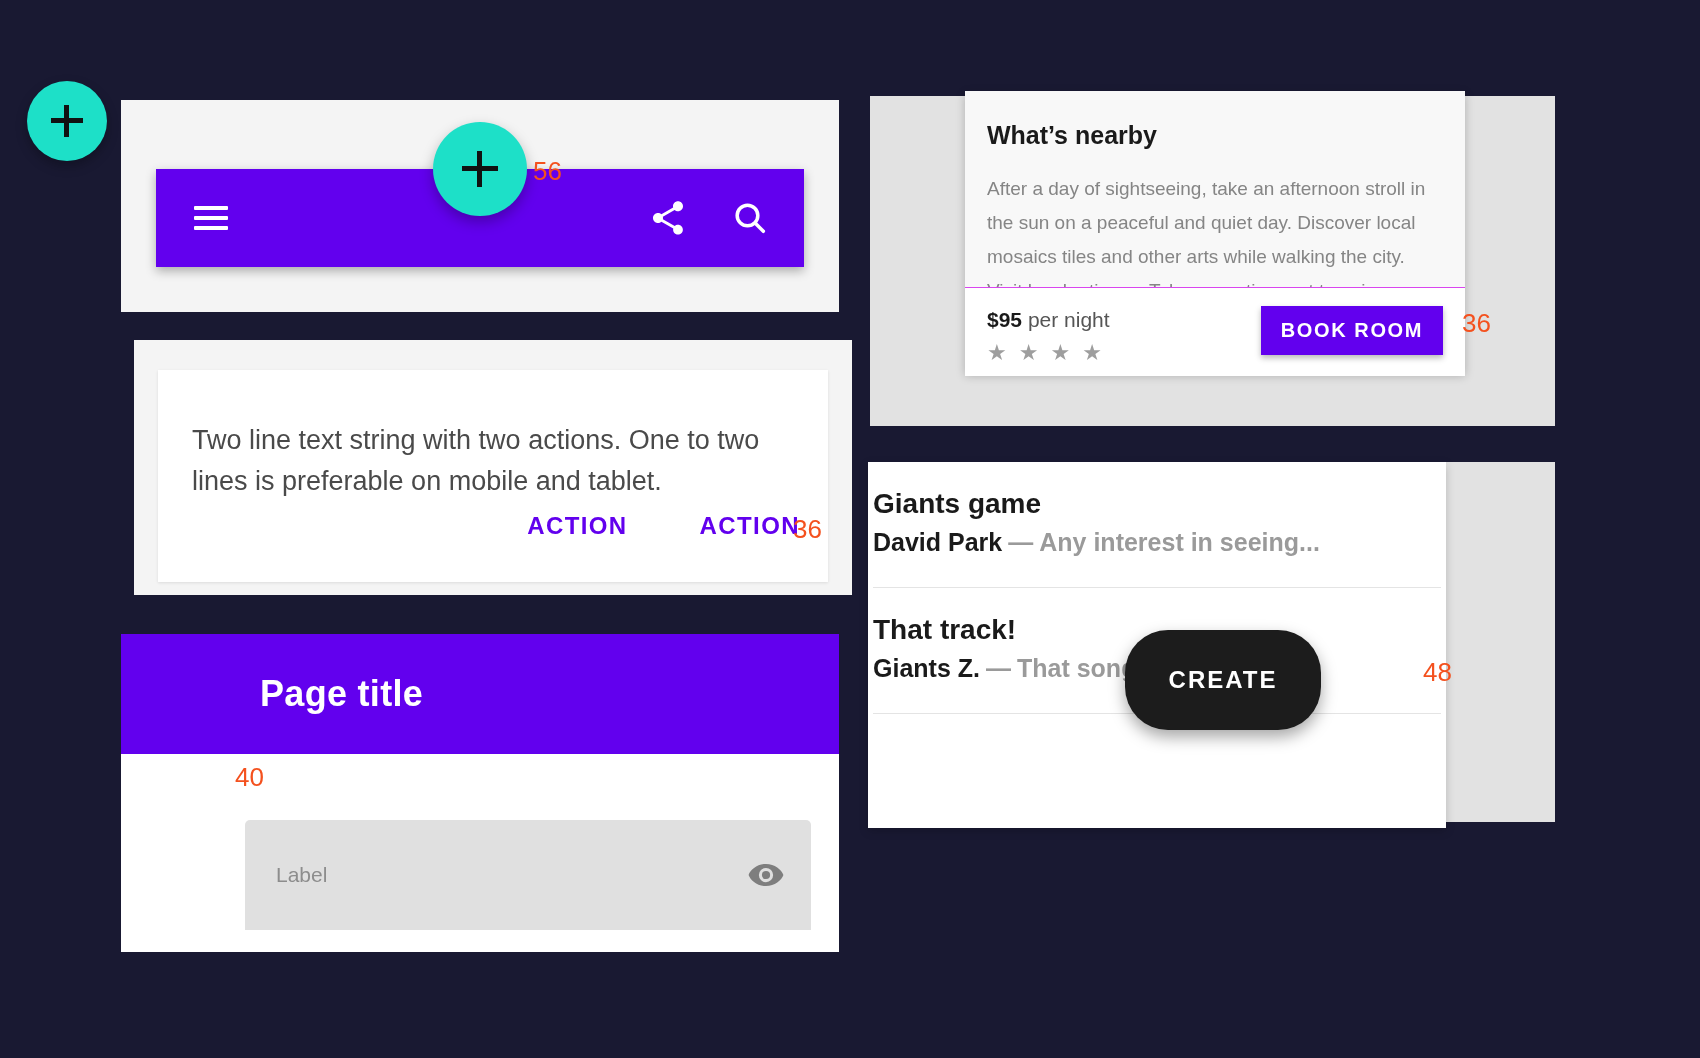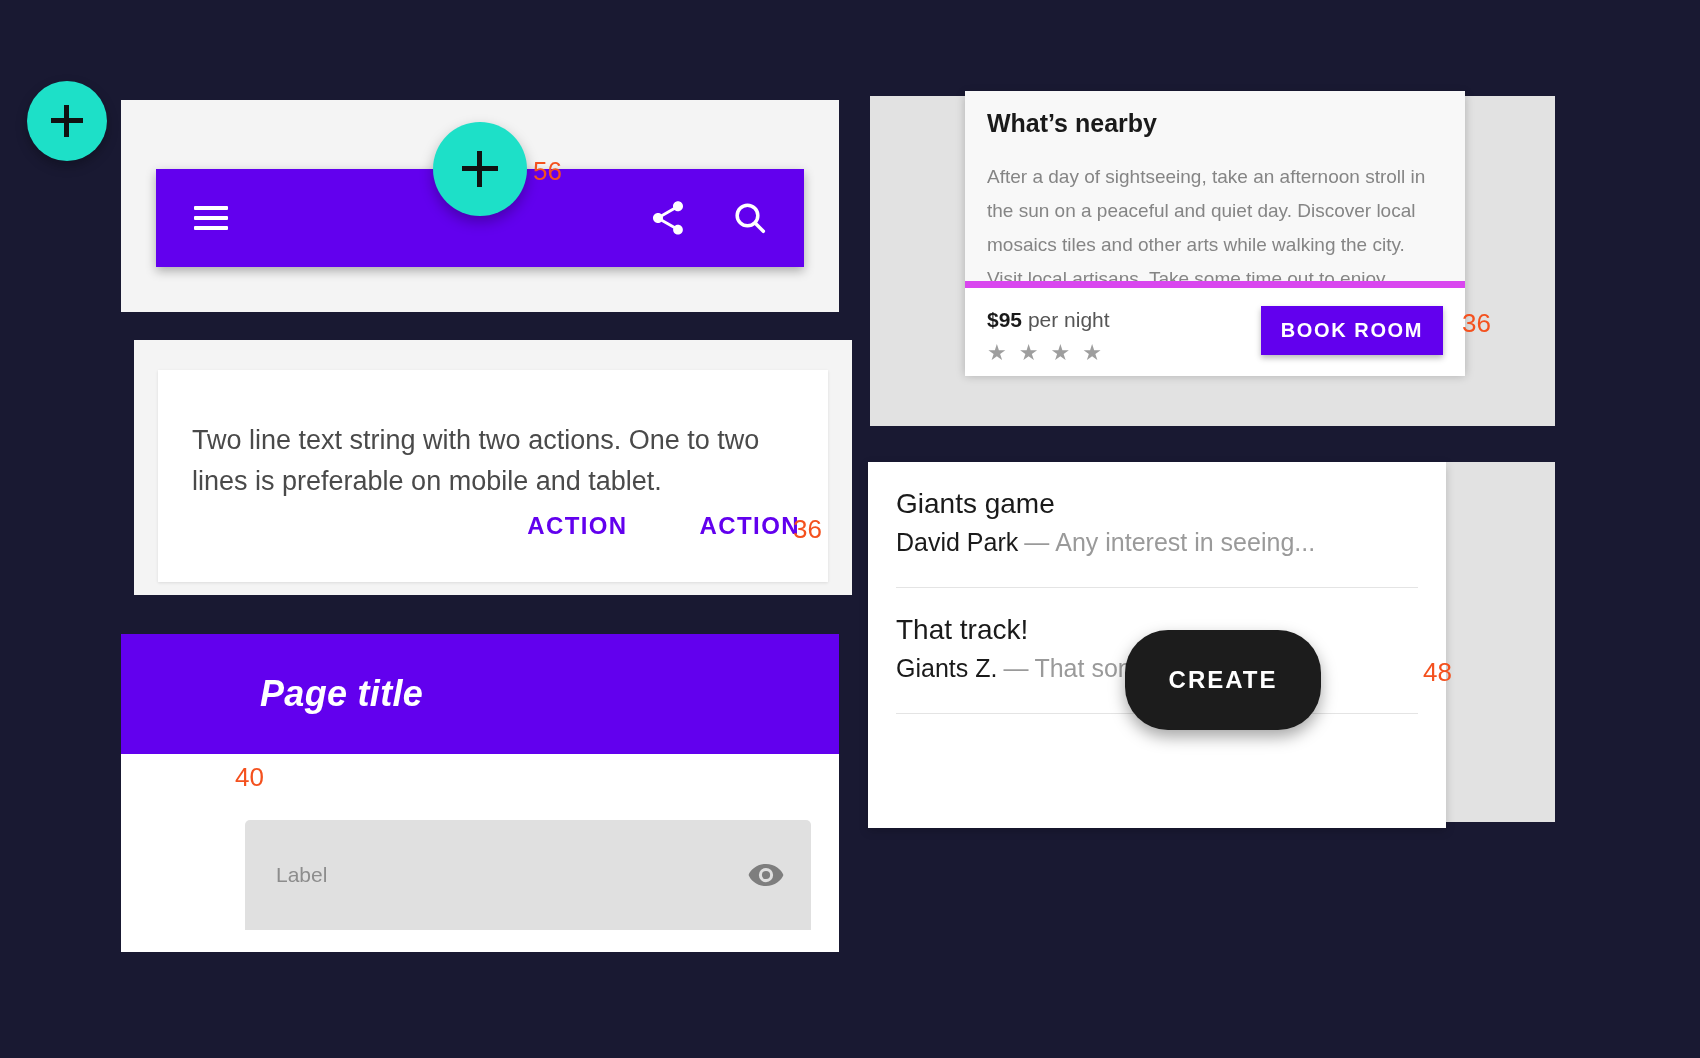--- a/index.html
+++ b/index.html
@@ -137,21 +137,20 @@
   }
   .page-title {
     position: absolute;
     left: 139px; top: 50%;
     transform: translateY(-50%);
     color: #FFFFFF;
     font-size: 36px;
     font-weight: 700;
     letter-spacing: 0.3px;
     white-space: nowrap;
-    font-style: italic;
   }
   .fab-mini {
     position: absolute;
     left: 27px; top: 81px;
     width: 80px; height: 80px;
     border-radius: 50%;
     background: #1DE0C8;
     box-shadow: 0 5px 12px rgba(0,0,0,0.28);
     display: flex; align-items: center; justify-content: center;
     z-index: 50; cursor: pointer;
@@ -190,22 +189,22 @@
     width: 500px; height: 282px;
     background: #FFFFFF;
     box-shadow: 0 3px 9px rgba(0,0,0,0.22);
     display: flex; flex-direction: column;
   }
   .nearby-scroll {
     position: relative;
     flex: 0 0 197px;
     background: #F8F8F8;
     overflow: hidden;
-    padding: 18px 22px 0 22px;
-    border-bottom: 7px solid #d946ef;
+    padding: 30px 22px 0 22px;
+    border-bottom: 1px solid #d946ef;
     cursor: default;
   }
   .nearby-title {
     color: #1A1A1A;
     font-size: 25px;
     font-weight: 700;
     margin-bottom: 22px;
   }
   .nearby-body {
     color: #858585;
@@ -245,21 +244,22 @@
     left: 870px; top: 462px;
     width: 685px; height: 360px;
     background: #E2E2E2;
   }
   .mail-card {
     position: absolute;
     left: -2px; top: 0px;
     width: 578px; height: 366px;
     background: #FFFFFF;
     box-shadow: 0 3px 9px rgba(0,0,0,0.18);
-    padding: 0 28px;
+    padding: 0 5px;
+    font-weight: bold;
   }
   .mail-item {
     padding: 26px 0 30px 0;
     border-bottom: 1px solid #E4E4E4;
     cursor: pointer;
   }
   .mail-subject {
     color: #1A1A1A;
     font-size: 28px;
     margin-bottom: 8px;

